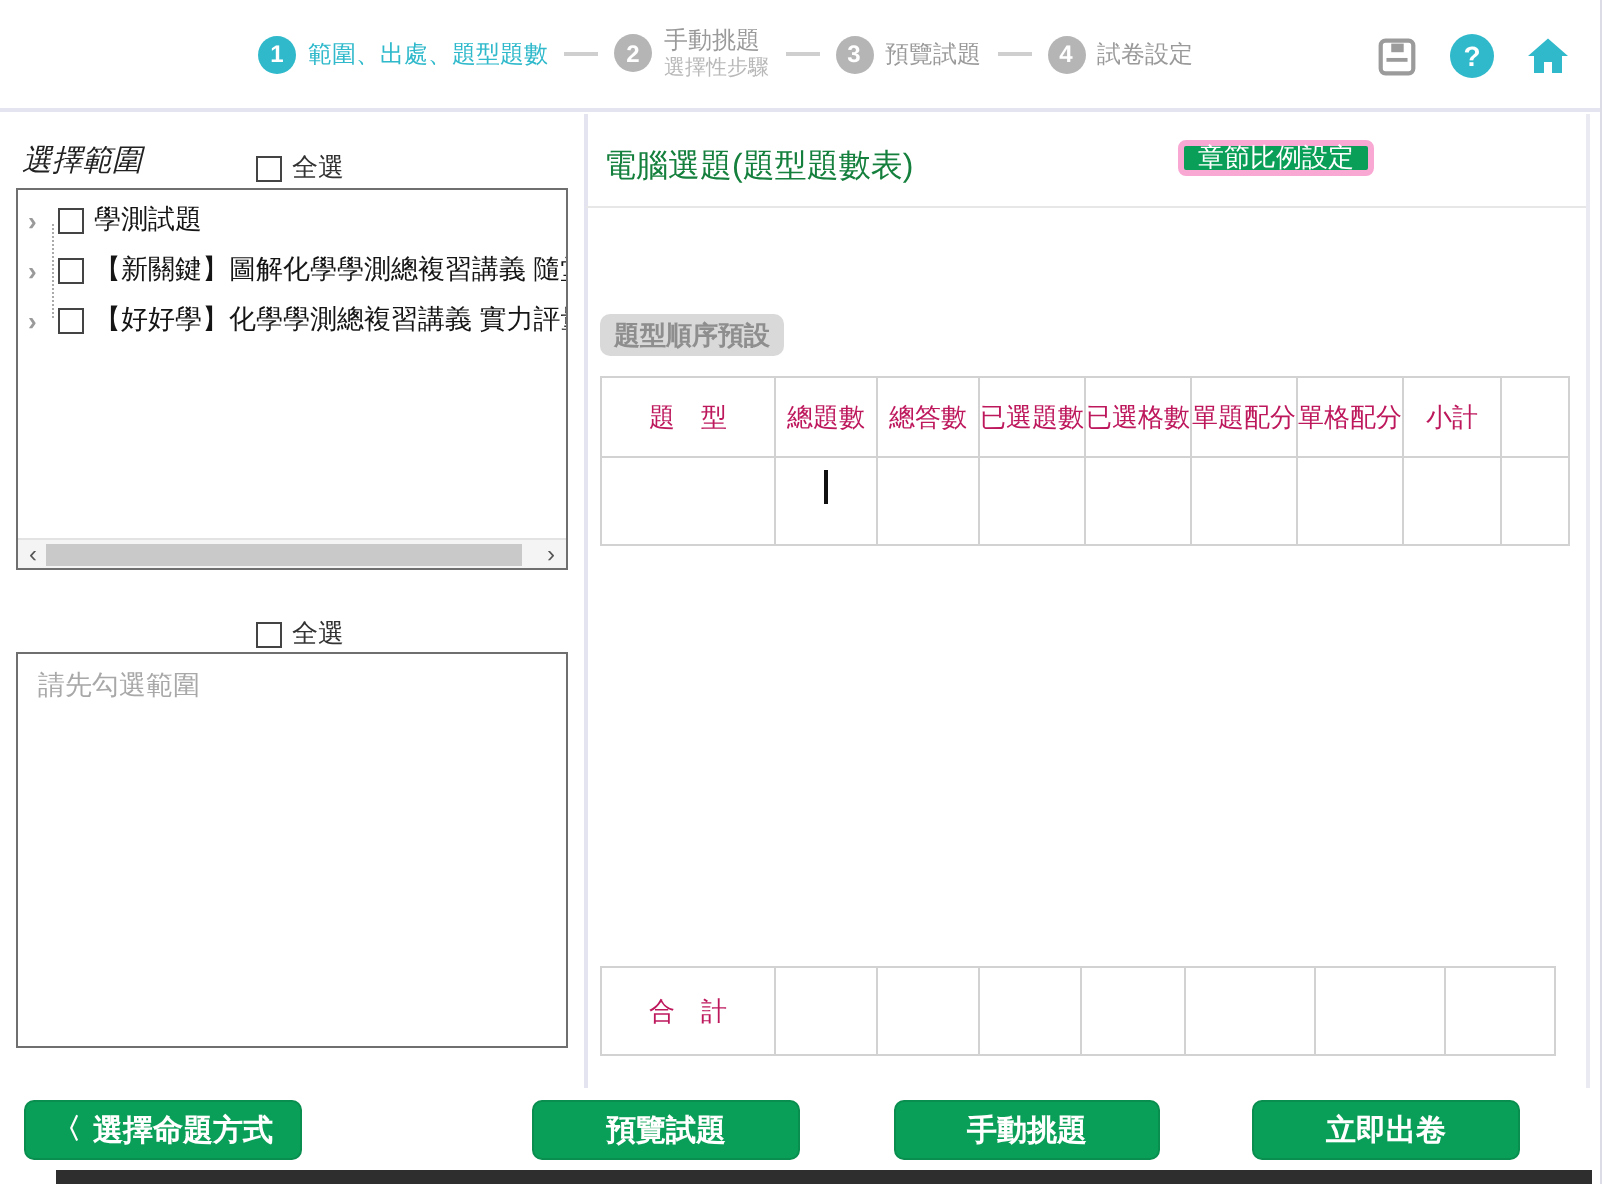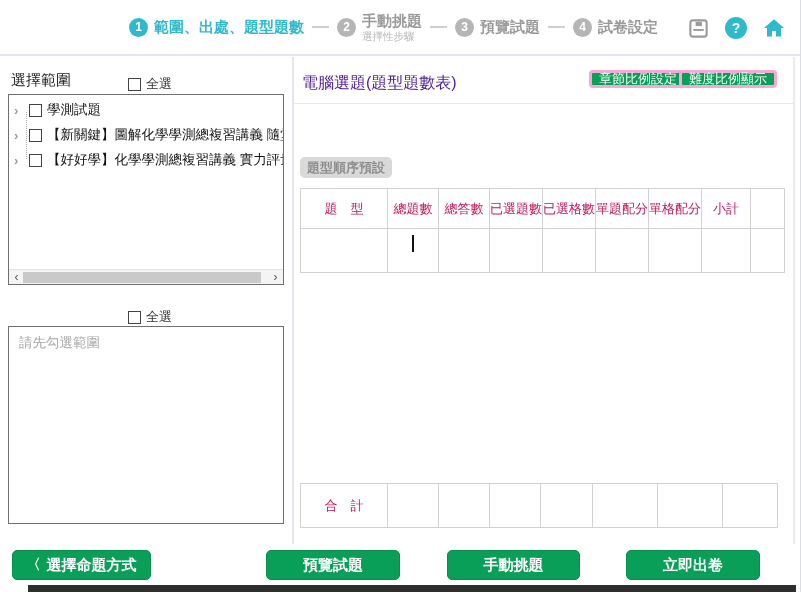--- a/index.html
+++ b/index.html
@@ -13,21 +13,21 @@
          border-bottom:2px solid #e4e4f0; }
   .page-title { position:absolute; left:12px; top:14px; font-size:21px; font-weight:bold;
                 color:#4a4a4a; letter-spacing:2px; }
   .steps { position:absolute; left:129px; top:0; height:54px; display:flex; align-items:center; }
   .step { display:flex; align-items:center; gap:6px; cursor:pointer; }
   .scircle { width:19px; height:19px; border-radius:50%; background:#b5b5b5; color:#fff;
              font-size:12px; font-weight:bold; display:flex; align-items:center;
              justify-content:center; flex:0 0 auto; }
   .step.active .scircle { background:#2fb9cb; }
   .scol { display:flex; flex-direction:column; line-height:1.15; }
-  .slabel { font-size:15px; font-weight:bold; color:#9a9a9a; white-space:nowrap; }
+  .slabel { font-size:12px; font-weight:normal; color:#9a9a9a; white-space:nowrap; }
   .step.active .slabel { color:#2fb9cb; }
   .ssub { font-size:10.5px; color:#b8b8b8; white-space:nowrap; }
   .dash { width:17px; border-top:2px solid #cfcfcf; margin:0 8px; }
   .hicons { position:absolute; right:14px; top:16px; display:flex; gap:15px; align-items:center; }
   .help-badge { width:22px; height:22px; border-radius:50%; background:#2fb9cb; color:#fff;
                 font-size:14px; font-weight:bold; display:flex; align-items:center;
                 justify-content:center; cursor:pointer; }
 
   
   .sec-label { position:absolute; font-size:15px; color:#222; }
@@ -53,21 +53,21 @@
   .sb-arrow { position:absolute; top:0; width:15px; height:15px; color:#555; font-size:12px;
               line-height:14px; text-align:center; cursor:pointer; }
   .sb-left { left:0; } .sb-right { right:0; }
   .sb-left::before { content:"‹"; } .sb-right::before { content:"›"; }
   .sb-thumb { position:absolute; left:14px; top:2px; width:238px; height:11px; background:#c9c9c9;
               cursor:grab; }
 
   
   .vdiv { position:absolute; top:57px; width:2px; height:487px; background:#e4e4f0; }
   .vdiv-l { left:292px; } .vdiv-r { left:793px; background:#eaeaf3; }
-  .main-title { position:absolute; left:302px; top:73px; font-size:16px; color:#4c1d95; }
+  .main-title { position:absolute; left:302px; top:73px; font-size:16px; color:#15803d; }
   .btn-sm { position:absolute; top:70px; height:18px; background:#0a9f58; color:#fff;
             font-size:13px; font-weight:normal; border:3px solid #f9a8d4; border-radius:4px;
             display:flex; align-items:center; padding:0 7px; cursor:pointer; }
   #btn-chapter { left:589px; } #btn-difficulty { left:679px; }
   .hdiv { position:absolute; left:293px; top:103px; width:500px; height:1px; background:#e7e7e7; }
   .btn-preset { position:absolute; left:300px; top:157px; height:21px; background:#d9d9d9;
                 color:#8e8e8e; font-size:13px; font-weight:bold; border-radius:5px;
                 display:flex; align-items:center; padding:0 7px; cursor:pointer; }
 
   table.grid { position:absolute; left:300px; border-collapse:collapse; table-layout:fixed; }
@@ -134,21 +134,21 @@
         <span>?</span>
       </span>
       <span style="cursor:pointer;line-height:0;">
         <svg width="24" height="24" viewBox="0 0 24 24">
           <path d="M12 3.2 L22 12 h-3 v8.5 h-5 v-5.5 h-4 v5.5 H5 V12 H2 Z" fill="#2fb9cb"></path>
         </svg>
       </span>
     </div>
   </div>
 
-  <div class="sec-label" style="left:11px; top:71px;">選擇範圍</div>
+  <div class="sec-label" style="left:11px; top:71px;font-style:italic;">選擇範圍</div>
   <div class="selall" style="left:128px; top:75px;">
     <span class="cb"></span>
     <span>全選</span>
   </div>
 
   <div class="listbox" id="box-range">
     <div class="tree">
       <div class="tree-row">
         <span class="chev"></span>
         <span class="cb"></span>
@@ -181,21 +181,20 @@
 
   <div class="listbox" id="box-source">
     <div class="placeholder">請先勾選範圍</div>
   </div>
 
   <div class="vdiv vdiv-l"></div>
   <div class="vdiv vdiv-r"></div>
 
   <div class="main-title">電腦選題(題型題數表)</div>
   <div class="btn-sm" id="btn-chapter">章節比例設定</div>
-  <div class="btn-sm" id="btn-difficulty">難度比例顯示</div>
   <div class="hdiv"></div>
 
   <div class="btn-preset">題型順序預設</div>
 
   <table class="grid" id="qtable">
     <colgroup>
       <col style="width:87px">
         <col style="width:51px">
         <col style="width:51px">
       <col style="width:51px">

